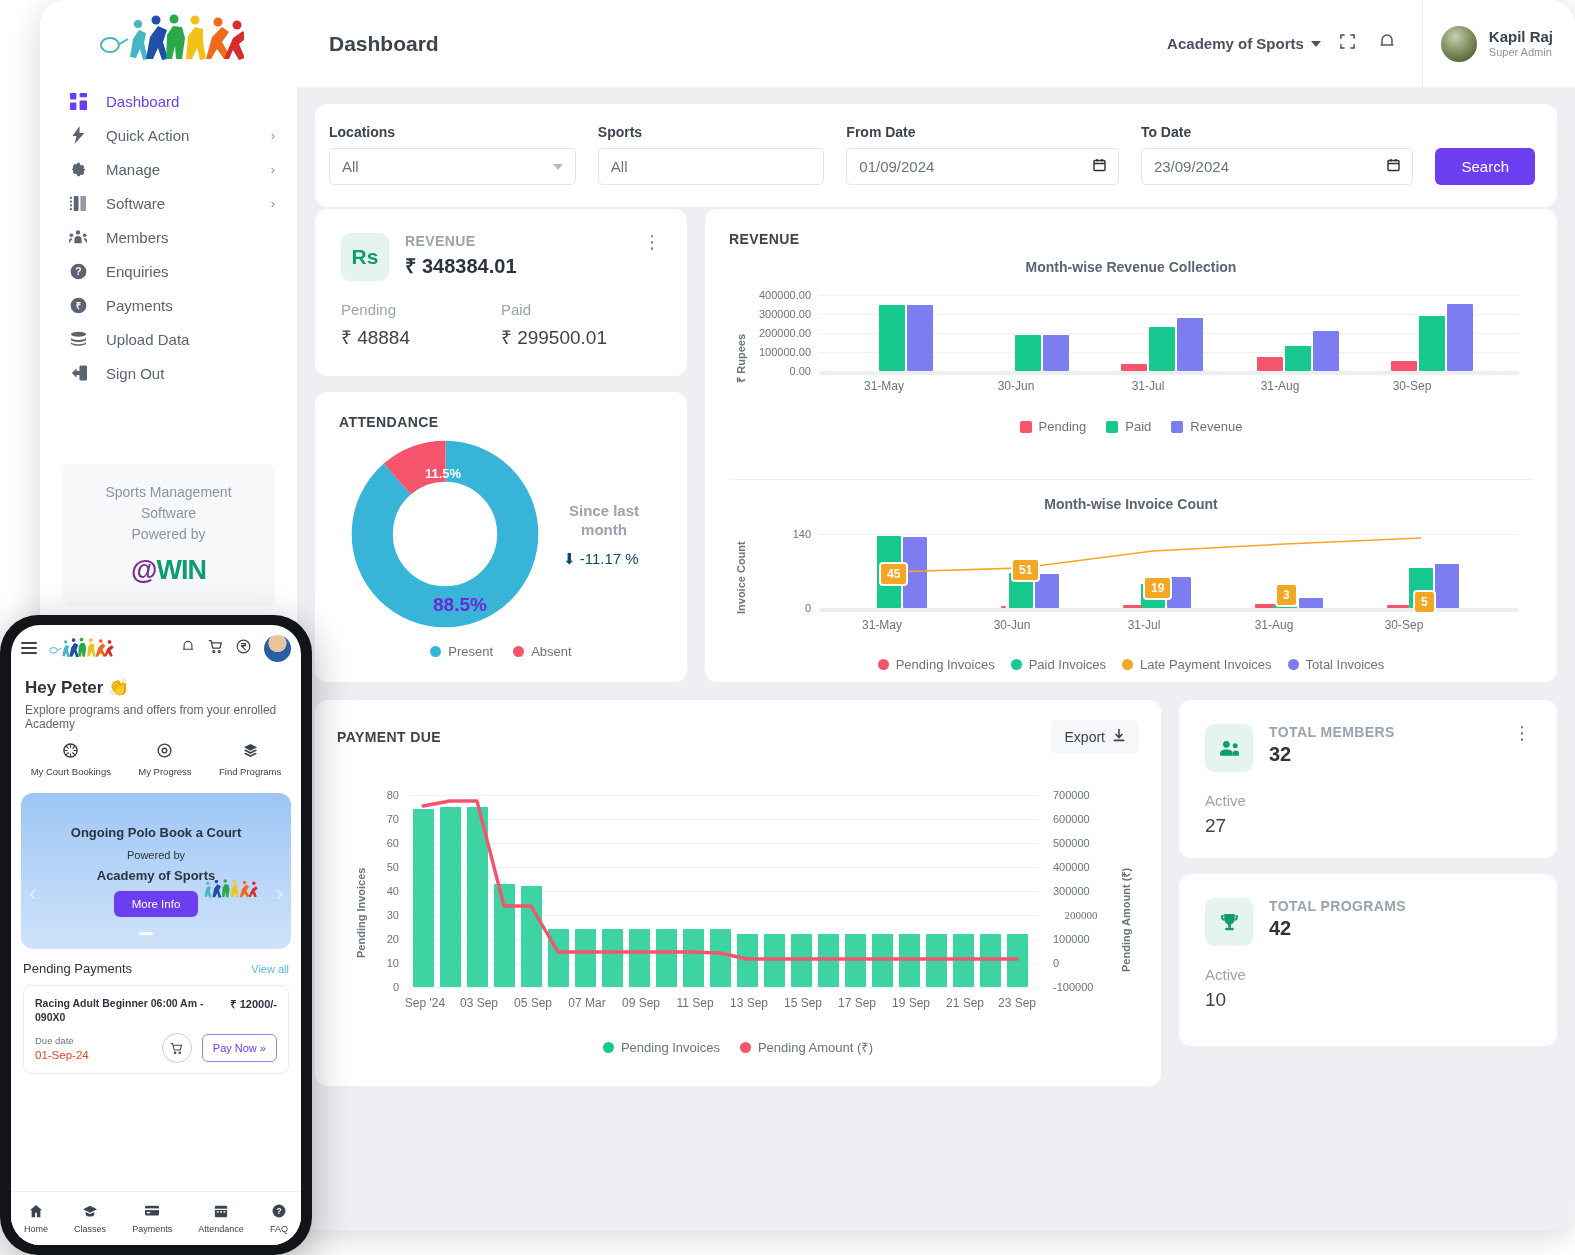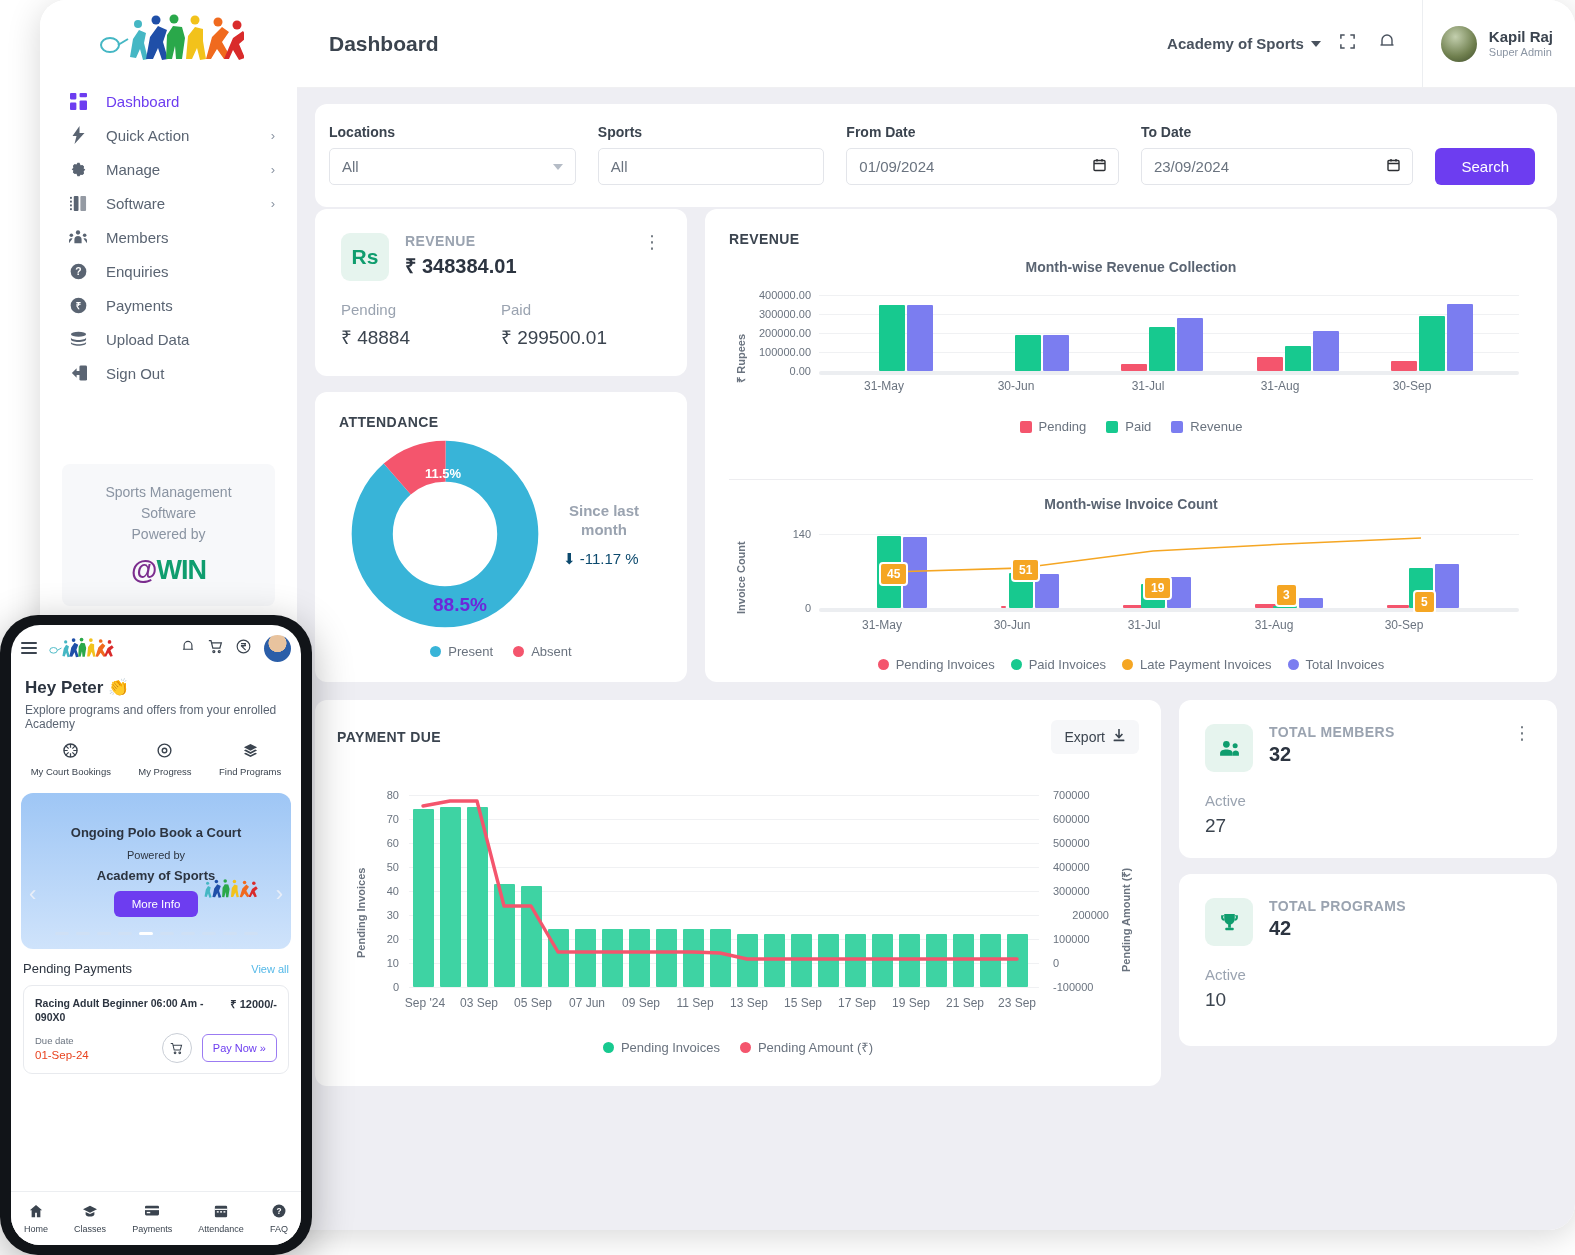--- a/index.html
+++ b/index.html
@@ -623,21 +623,21 @@
           <div class="tick" style="left:32px; top:137px; width:30px;">30</div>
           <div class="tick" style="left:32px; top:161px; width:30px;">20</div>
           <div class="tick" style="left:32px; top:185px; width:30px;">10</div>
           <div class="tick" style="left:32px; top:209px; width:30px;">0</div>
 
           <div class="tick" style="right:30px; top:17px; width:56px; text-align:left;">700000</div>
           <div class="tick" style="right:30px; top:41px; width:56px; text-align:left;">600000</div>
           <div class="tick" style="right:30px; top:65px; width:56px; text-align:left;">500000</div>
           <div class="tick" style="right:30px; top:89px; width:56px; text-align:left;">400000</div>
           <div class="tick" style="right:30px; top:113px; width:56px; text-align:left;">300000</div>
-          <div class="tick" style="right:30px; top:137px; width:56px; text-align:right;">200000</div>
+          <div class="tick" style="right:30px; top:137px; width:56px; text-align:center;font-family:Liberation Serif, serif;">200000</div>
           <div class="tick" style="right:30px; top:161px; width:56px; text-align:left;">100000</div>
           <div class="tick" style="right:30px; top:185px; width:56px; text-align:left;">0</div>
           <div class="tick" style="right:30px; top:209px; width:56px; text-align:left;">-100000</div>
 
           <div class="gline" style="left:72px; right:100px; top:23px;"></div>
           <div class="gline" style="left:72px; right:100px; top:47px;"></div>
           <div class="gline" style="left:72px; right:100px; top:71px;"></div>
           <div class="gline" style="left:72px; right:100px; top:95px;"></div>
           <div class="gline" style="left:72px; right:100px; top:119px;"></div>
           <div class="gline" style="left:72px; right:100px; top:143px;"></div>
@@ -671,21 +671,21 @@
             <div class="bar" style="left:594px; width:21px; height:53px;  background:#3ed3a3;"></div>
 
             <svg width="616" height="192" style="position:absolute;left:0;top:0;overflow:visible" aria-hidden="true">
               <polyline points="10,11 37,6 64,6 91,111 118,111 145,157 172,157 199,157 226,157 253,157 280,157 307,158 334,164 361,164 388,164 415,164 442,164 469,164 496,164 523,164 550,164 577,164 604,164" fill="none" stroke="#f4556d" stroke-width="3.4" stroke-linejoin="round" stroke-linecap="round"></polyline>
             </svg>
           </div>
 
           <div class="xtick" style="left:56px;  top:224px; width:64px;">Sep '24</div>
           <div class="xtick" style="left:110px; top:224px; width:64px;">03 Sep</div>
           <div class="xtick" style="left:164px; top:224px; width:64px;">05 Sep</div>
-          <div class="xtick" style="left:218px; top:224px; width:64px;">07 Jun</div>
+          <div class="xtick" style="left:218px; top:224px; width:64px;">07 Mar</div>
           <div class="xtick" style="left:272px; top:224px; width:64px;">09 Sep</div>
           <div class="xtick" style="left:326px; top:224px; width:64px;">11 Sep</div>
           <div class="xtick" style="left:380px; top:224px; width:64px;">13 Sep</div>
           <div class="xtick" style="left:434px; top:224px; width:64px;">15 Sep</div>
           <div class="xtick" style="left:488px; top:224px; width:64px;">17 Sep</div>
           <div class="xtick" style="left:542px; top:224px; width:64px;">19 Sep</div>
           <div class="xtick" style="left:596px; top:224px; width:64px;">21 Sep</div>
           <div class="xtick" style="left:648px; top:224px; width:64px;">23 Sep</div>
 
           <div class="legend" style="position:absolute; left:0; right:0; top:252px;">

